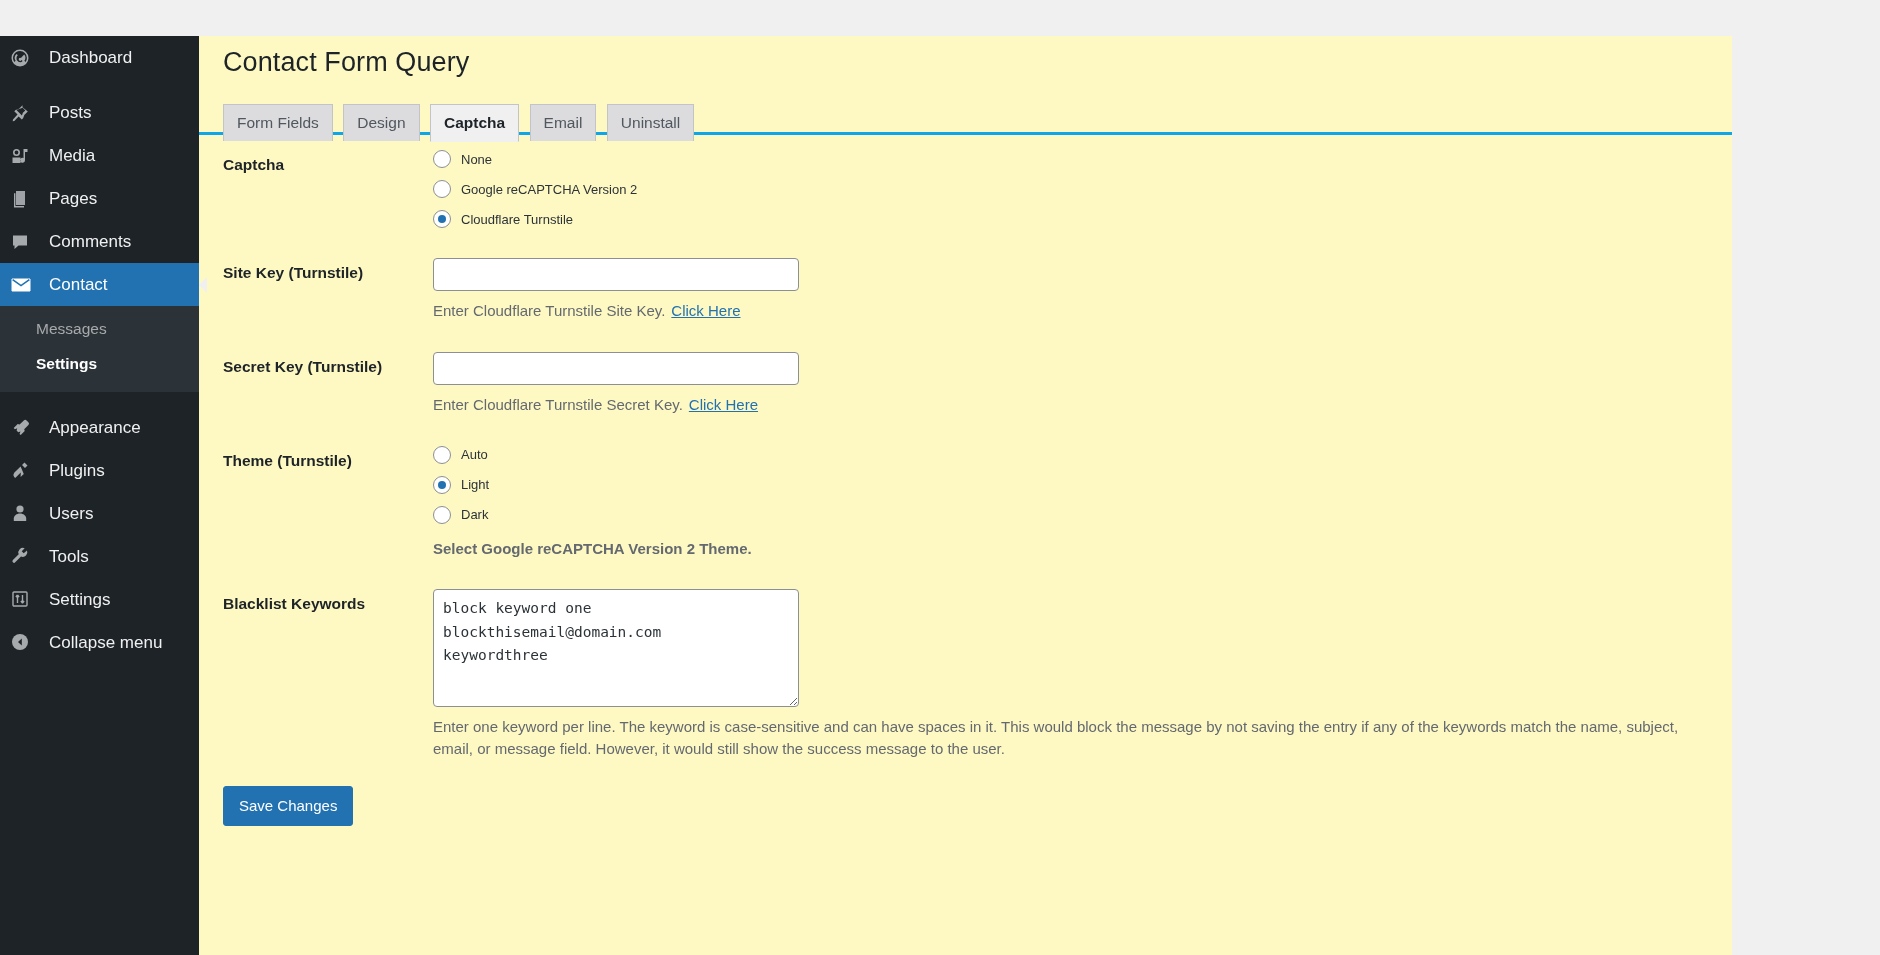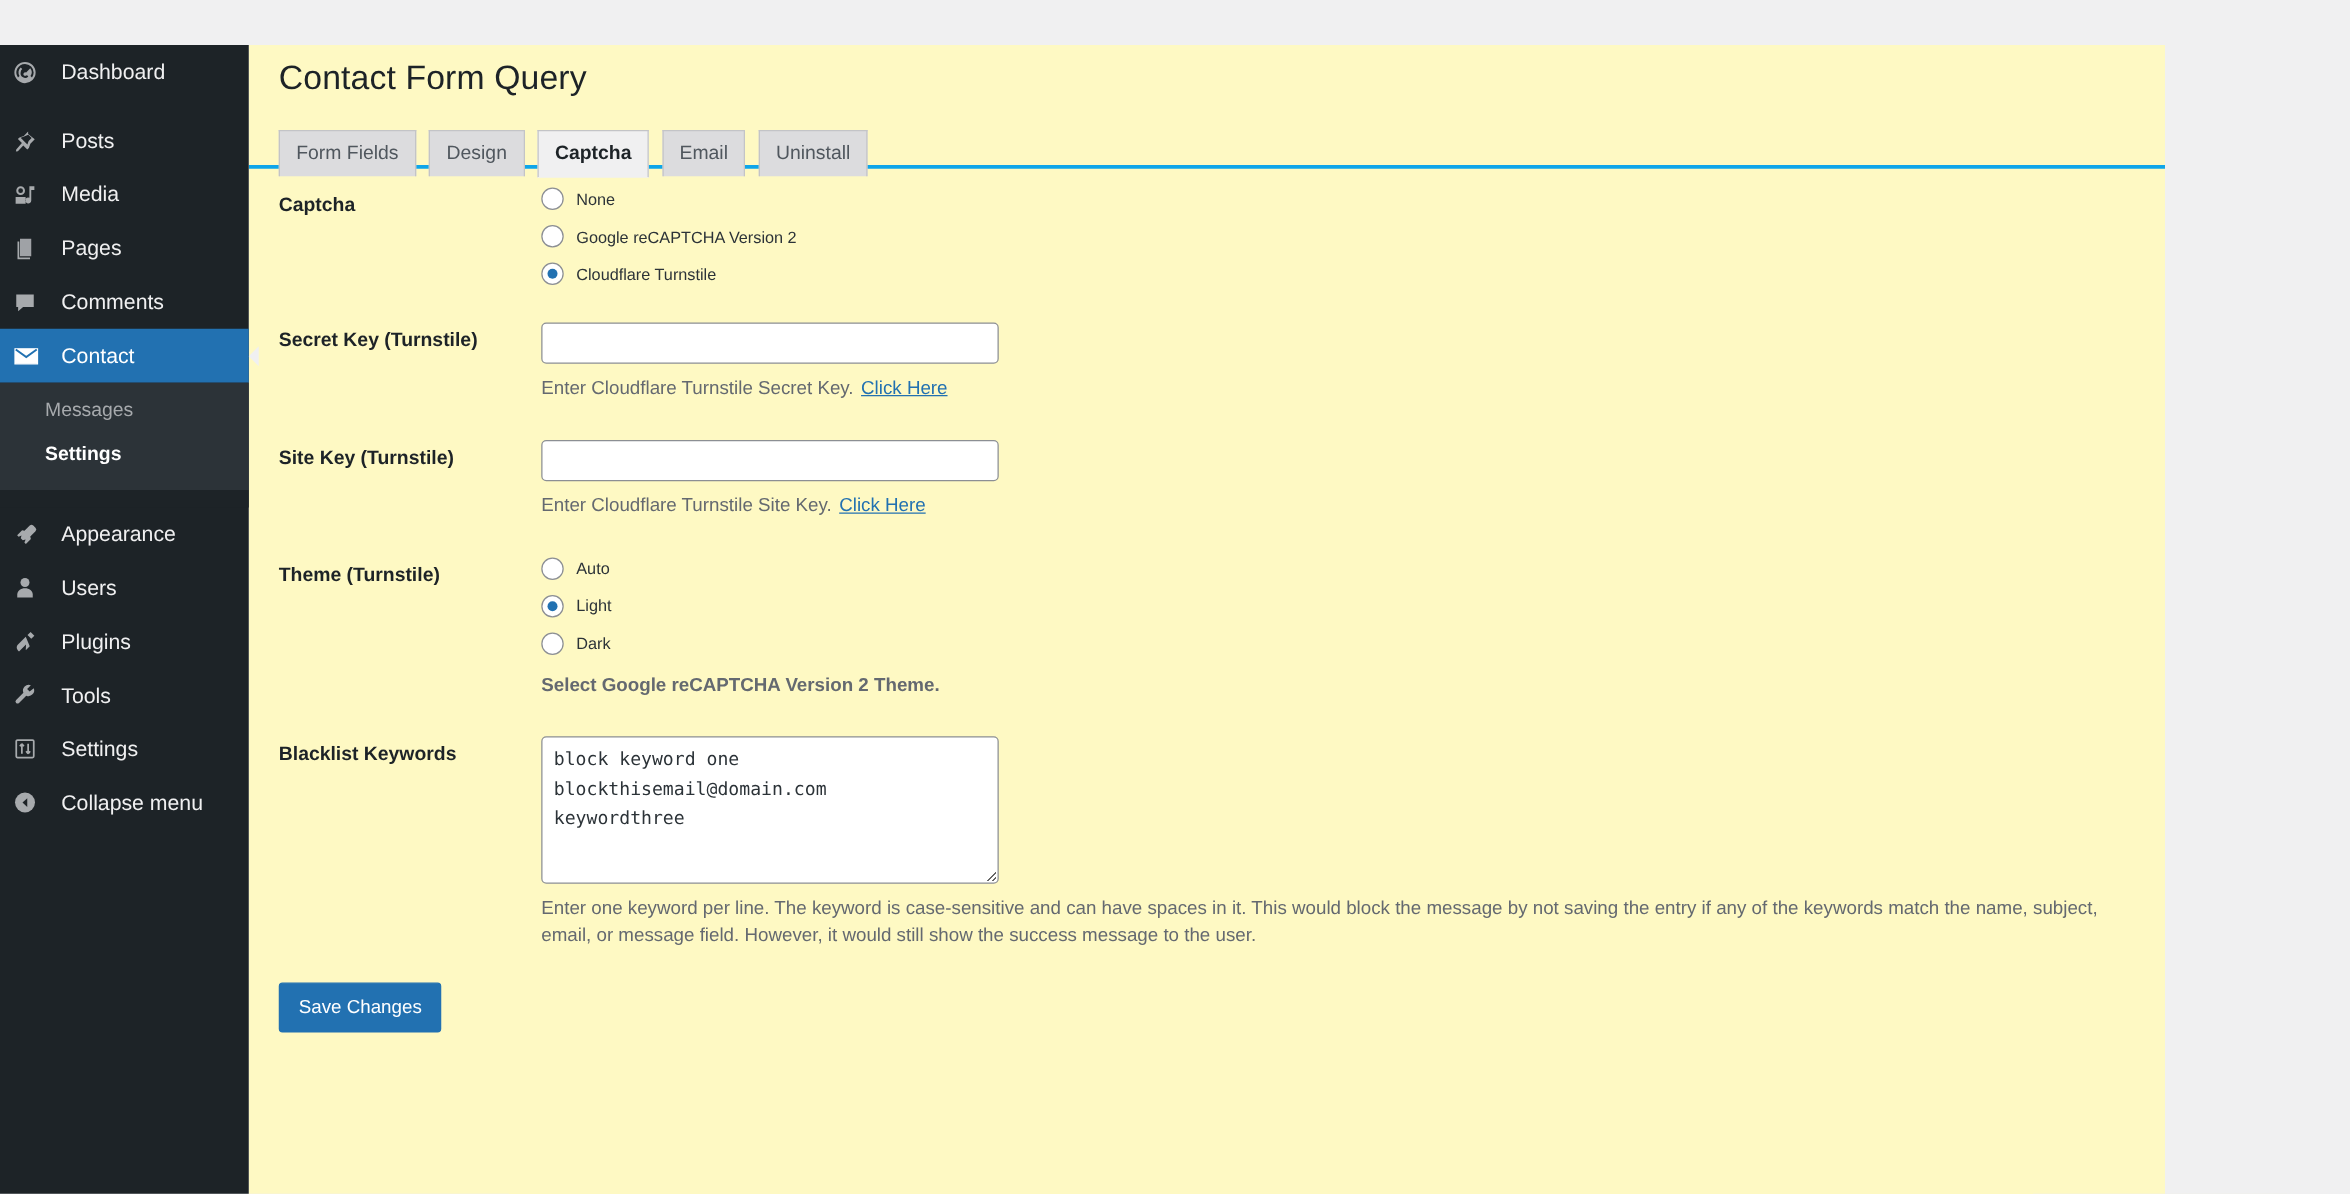--- a/index.html
+++ b/index.html
@@ -327,34 +327,34 @@
         <svg width="20" height="20" viewBox="0 0 20 20" fill="currentColor">
             <path d="M16.6 3.4a2 2 0 0 0-2.8 0L9.6 7.6l-1.9-.5-4 4 1.2 1.2 2.3-1-.6 2.3 1.6 1.6 2.3-.6-1 2.3 1.2 1.2 4-4-.5-1.9 4.2-4.2a2 2 0 0 0 0-2.8z"></path>
           </svg>
       </span>
       <span class="mi-label">Appearance</span>
     </div>
 
     <div class="menu-item">
       <span class="mi-icon">
         <svg width="20" height="20" viewBox="0 0 20 20" fill="currentColor">
+            <path d="M14.5 2.5 12 5l3 3 2.5-2.5zM10.6 6.4 4.2 12.8a3.5 3.5 0 0 0 0 4.3l1 1 5.6-5.6-.2 4.6 3.2-3.2-3.2-7.5z"></path>
+          </svg>
+      </span>
+      <span class="mi-label">Plugins</span>
+    </div>
+
+    <div class="menu-item">
+      <span class="mi-icon">
+        <svg width="20" height="20" viewBox="0 0 20 20" fill="currentColor">
             <circle cx="10" cy="6" r="3.6"></circle>
             <path d="M10 10.6c-3.4 0-6.2 2.2-6.2 4.9V18h12.4v-2.5c0-2.7-2.8-4.9-6.2-4.9z"></path>
           </svg>
       </span>
       <span class="mi-label">Users</span>
-    </div>
-
-    <div class="menu-item">
-      <span class="mi-icon">
-        <svg width="20" height="20" viewBox="0 0 20 20" fill="currentColor">
-            <path d="M14.5 2.5 12 5l3 3 2.5-2.5zM10.6 6.4 4.2 12.8a3.5 3.5 0 0 0 0 4.3l1 1 5.6-5.6-.2 4.6 3.2-3.2-3.2-7.5z"></path>
-          </svg>
-      </span>
-      <span class="mi-label">Plugins</span>
     </div>
 
     <div class="menu-item">
       <span class="mi-icon">
         <svg width="20" height="20" viewBox="0 0 20 20" fill="currentColor">
             <path d="M17 4.5a4.6 4.6 0 0 1-6 6L5.2 16.3a1.6 1.6 0 1 1-2.3-2.3L8.7 8.2a4.6 4.6 0 0 1 6-6l-3 3 2 2 3.3-2.7z"></path>
           </svg>
       </span>
       <span class="mi-label">Tools</span>
     </div>
@@ -405,44 +405,44 @@
                 <span class="radio-label">None</span>
               </label>
               <label class="radio-row">
                 <span class="radio"></span>
                 <span class="radio-label">Google reCAPTCHA Version 2</span>
               </label>
               <label class="radio-row">
                 <span class="radio checked"></span>
                 <span class="radio-label">Cloudflare Turnstile</span>
               </label>
+            </td>
+          </tr>
+
+          <tr>
+            <th>Site Key (Turnstile)</th>
+            <td>
+              <input class="regular-text" type="text" value="" style="">
+              <p class="description">
+                <span>Enter Cloudflare Turnstile Site Key.</span><a href="#">Click Here</a>
+              </p>
             </td>
           </tr>
 
           <tr>
             <th>Secret Key (Turnstile)</th>
             <td>
               <input class="regular-text" type="text" value="" style="">
               <p class="description">
                 <span>Enter Cloudflare Turnstile Secret Key.</span><a href="#">Click Here</a>
               </p>
             </td>
           </tr>
 
           <tr>
-            <th>Site Key (Turnstile)</th>
-            <td>
-              <input class="regular-text" type="text" value="" style="">
-              <p class="description">
-                <span>Enter Cloudflare Turnstile Site Key.</span><a href="#">Click Here</a>
-              </p>
-            </td>
-          </tr>
-
-          <tr>
             <th>Theme (Turnstile)</th>
             <td>
               <label class="radio-row">
                 <span class="radio"></span>
                 <span class="radio-label">Auto</span>
               </label>
               <label class="radio-row">
                 <span class="radio checked"></span>
                 <span class="radio-label">Light</span>
               </label>

